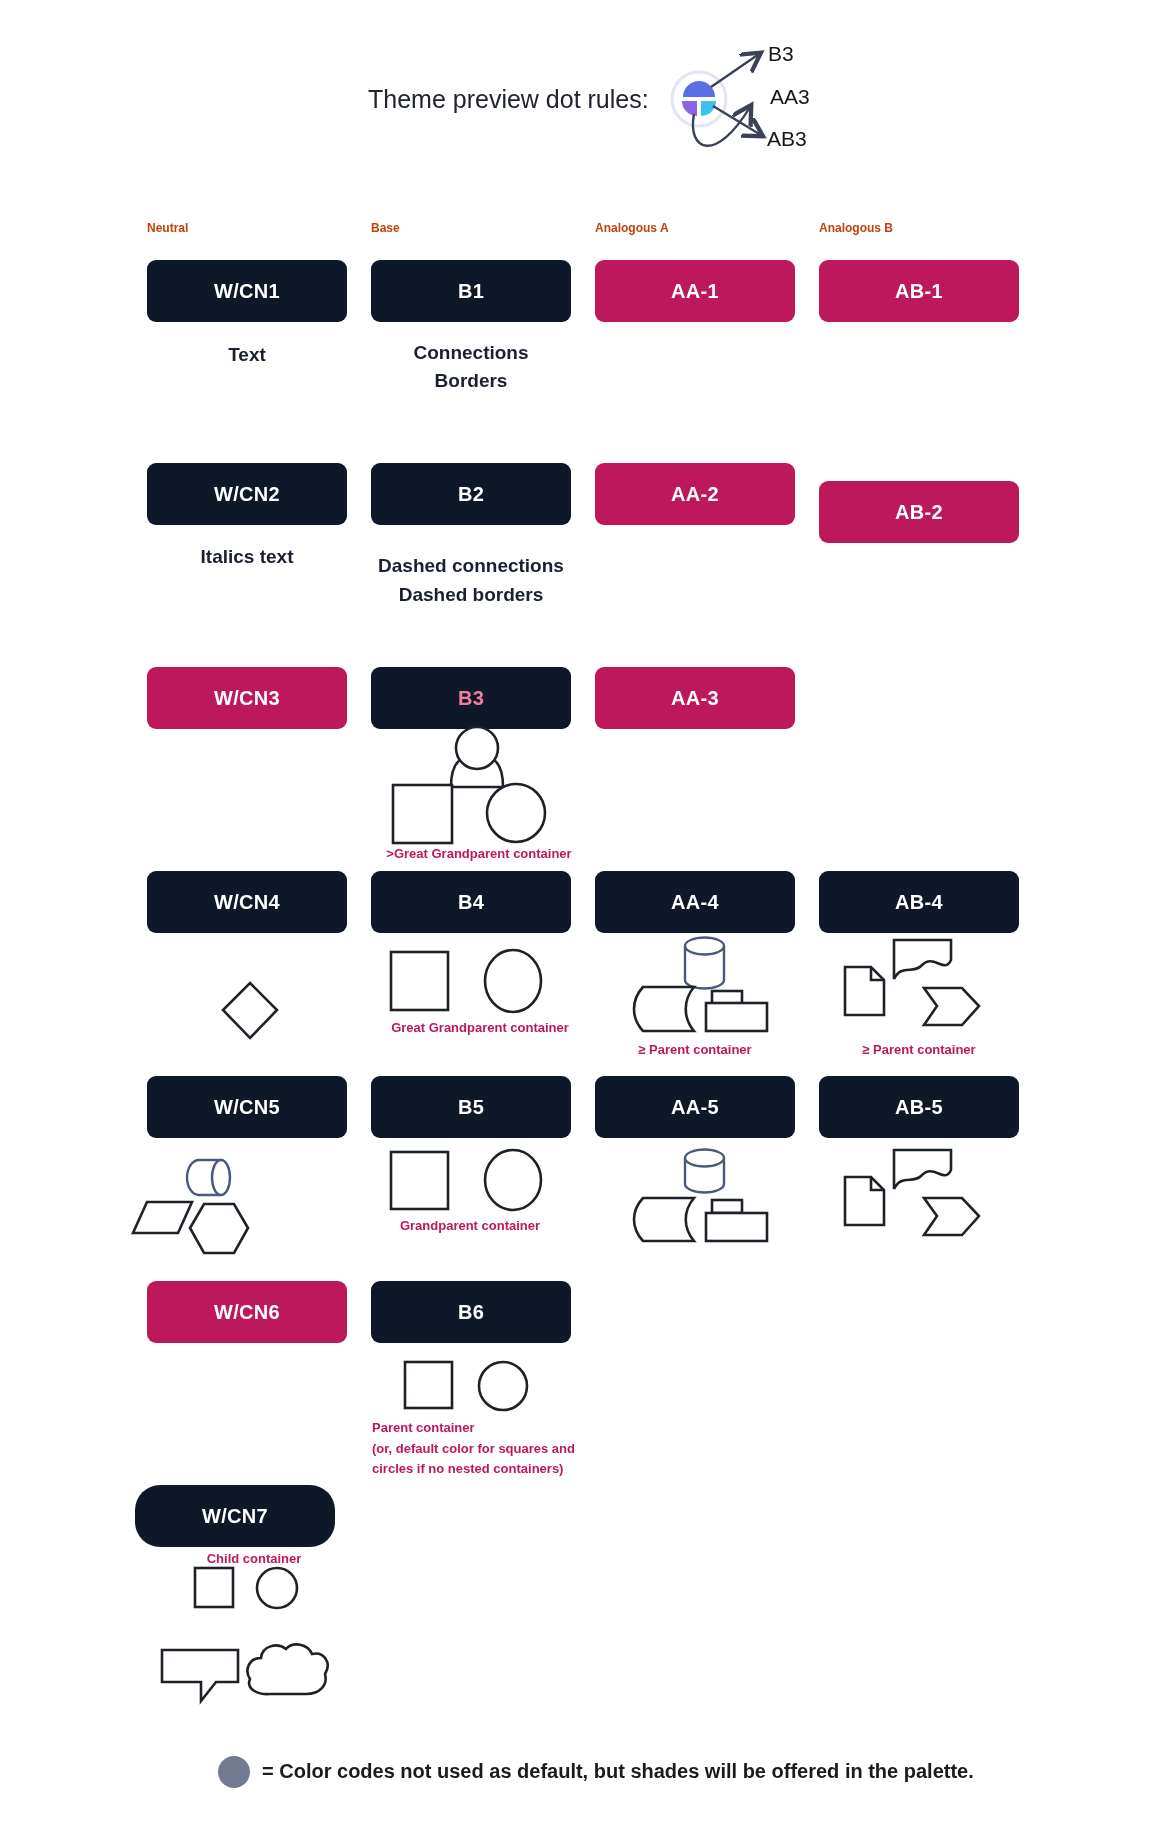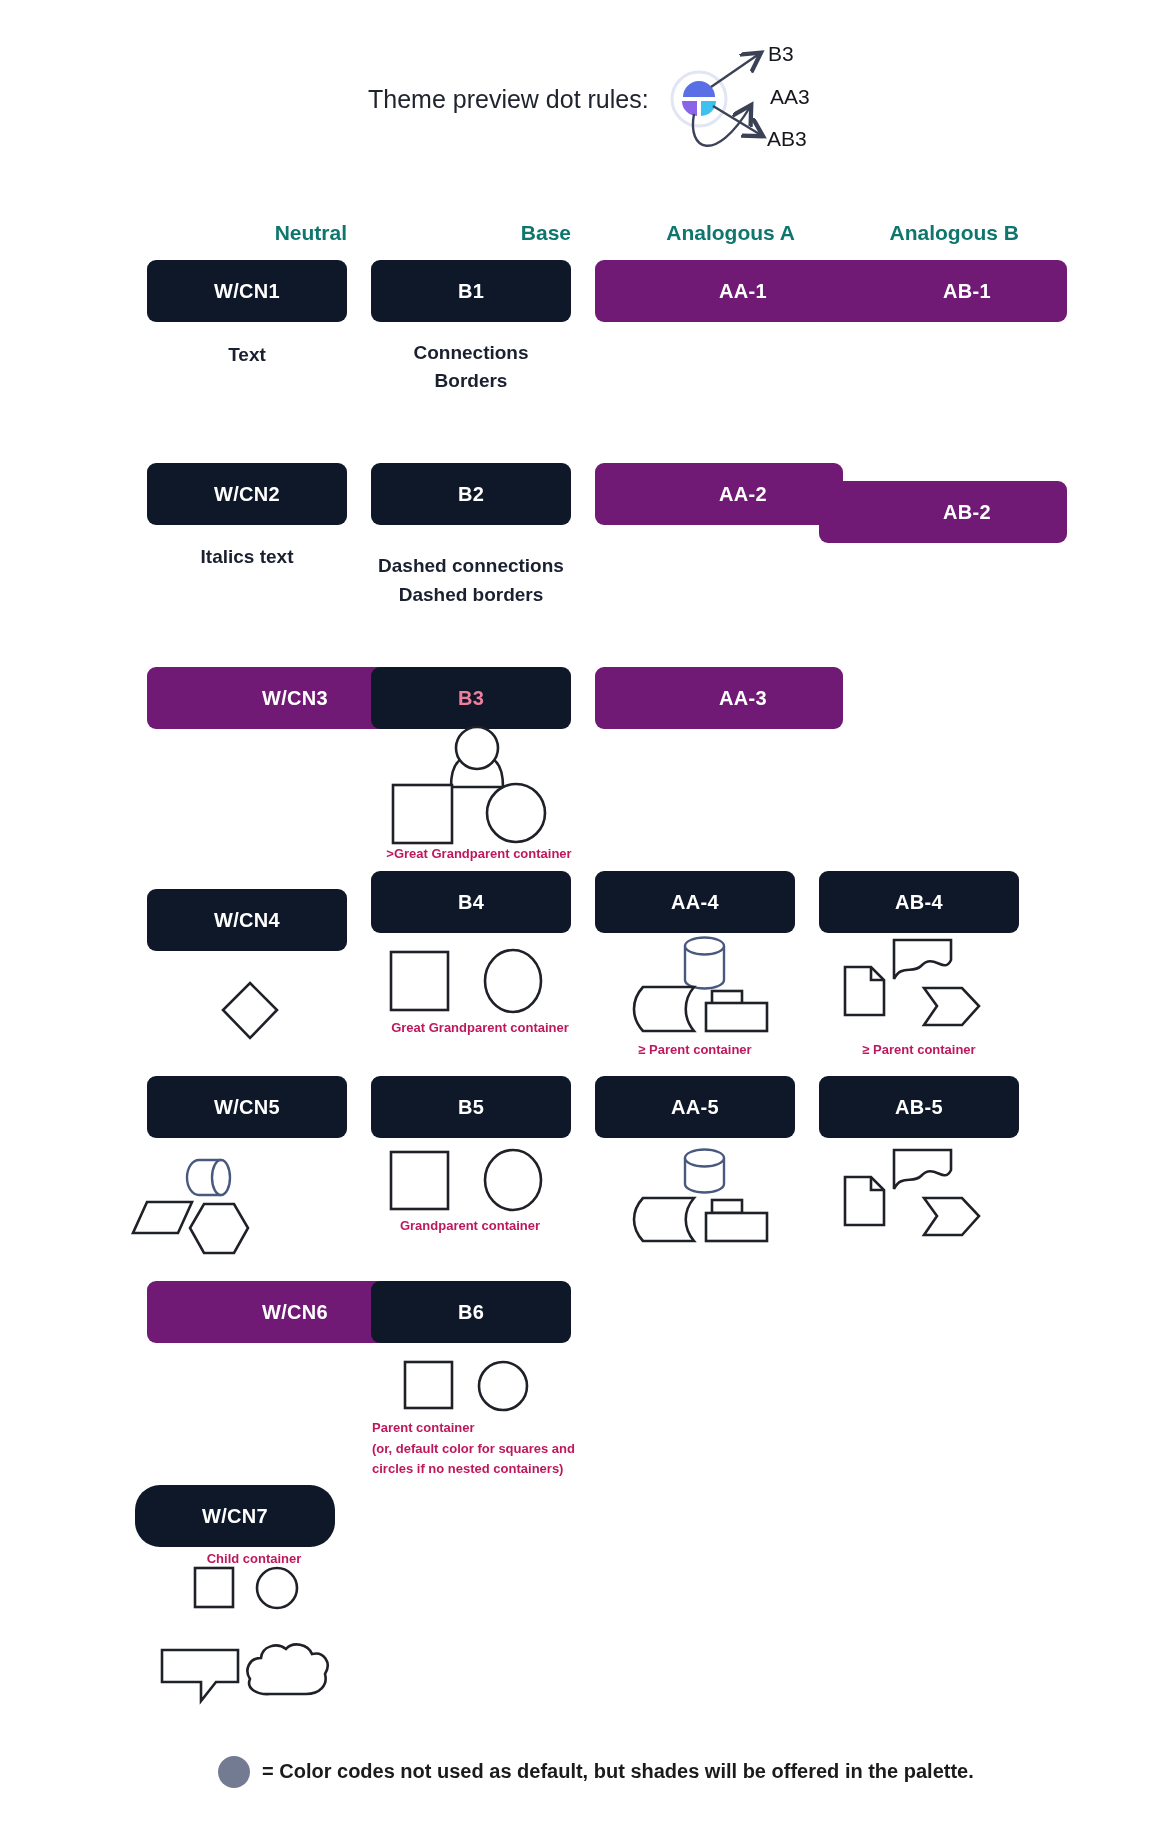--- a/index.html
+++ b/index.html
@@ -1,25 +1,25 @@
 <!DOCTYPE html>
 <html><head>
 <meta charset="utf-8">
 <style>
   html,body{margin:0;padding:0;background:#ffffff;}
   #canvas{position:relative;width:1164px;height:1822px;background:#ffffff;overflow:hidden;
           font-family:"Liberation Sans", sans-serif;}
   .abs{position:absolute;}
   .title{font-size:25px;font-weight:400;color:#20242f;z-index:3;}
   .dotlabel{font-size:21px;font-weight:400;color:#15171c;z-index:3;}
-  .hdr{width:200px;text-align:right;font-size:21px;font-weight:700;color:#0f766e;z-index:3;}
+  .hdr{width:200px;text-align:left;font-size:12px;font-weight:700;color:#c2410c;z-index:3;}
   .swatch{width:200px;height:62px;border-radius:9px;display:flex;align-items:center;justify-content:center;
           font-size:20px;font-weight:700;color:#ffffff;z-index:1;letter-spacing:.3px;}
   .dark{background:#0f1828;}
-  .gray{background:#701a75;padding-left:48px;}
+  .gray{background:#be185d;}
   .pinktext{color:#ef7f9d;}
   .cap{font-size:19px;font-weight:700;color:#1b2030;text-align:center;width:200px;z-index:3;}
   .capwide{font-size:19px;font-weight:700;color:#1b2030;text-align:center;width:240px;z-index:3;}
   .scap{font-size:13px;font-weight:700;color:#be185d;z-index:3;white-space:nowrap;}
   .scap.ctr{width:300px;text-align:center;}
   .legendtext{font-size:20px;font-weight:700;color:#1b1b1b;z-index:3;white-space:nowrap;}
   svg.overlay{position:absolute;left:0;top:0;z-index:2;pointer-events:none;}
 </style>
 </head>
 <body>
@@ -53,21 +53,21 @@
   <div class="abs capwide" style="left:351px;top:555px;">Dashed connections</div>
   <div class="abs capwide" style="left:351px;top:584px;">Dashed borders</div>
 
   <div class="abs swatch gray" style="left:147px;top:667px;">W/CN3</div>
   <div class="abs swatch dark" style="left:371px;top:667px;">
       <span class="pinktext">B3</span>
     </div>
   <div class="abs swatch gray" style="left:595px;top:667px;">AA-3</div>
   <div class="abs scap ctr" style="left:329px;top:846px;">&gt;Great Grandparent container</div>
 
-  <div class="abs swatch dark" style="left:147px;top:871px;margin-top:18px;">W/CN4</div>
+  <div class="abs swatch dark" style="left:147px;top:871px;">W/CN4</div>
   <div class="abs swatch dark" style="left:371px;top:871px;">B4</div>
   <div class="abs swatch dark" style="left:595px;top:871px;">AA-4</div>
   <div class="abs swatch dark" style="left:819px;top:871px;">AB-4</div>
   <div class="abs scap ctr" style="left:330px;top:1020px;">Great Grandparent container</div>
   <div class="abs scap ctr" style="left:545px;top:1042px;">≥  Parent container</div>
   <div class="abs scap ctr" style="left:769px;top:1042px;">≥ Parent container</div>
 
   <div class="abs swatch dark" style="left:147px;top:1076px;">W/CN5</div>
   <div class="abs swatch dark" style="left:371px;top:1076px;">B5</div>
   <div class="abs swatch dark" style="left:595px;top:1076px;">AA-5</div>

